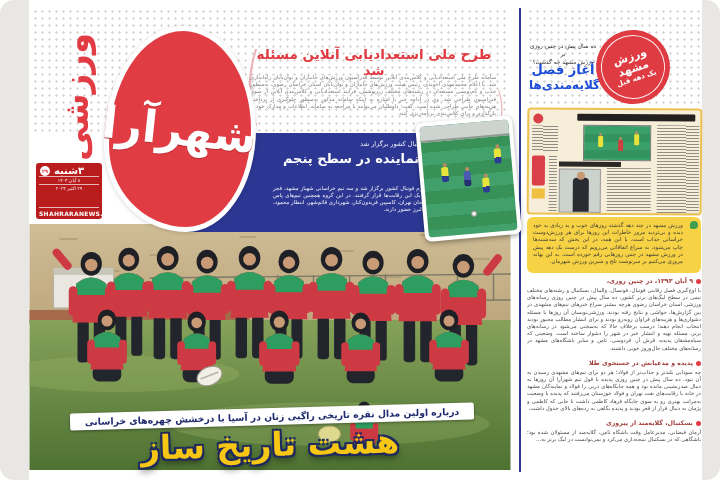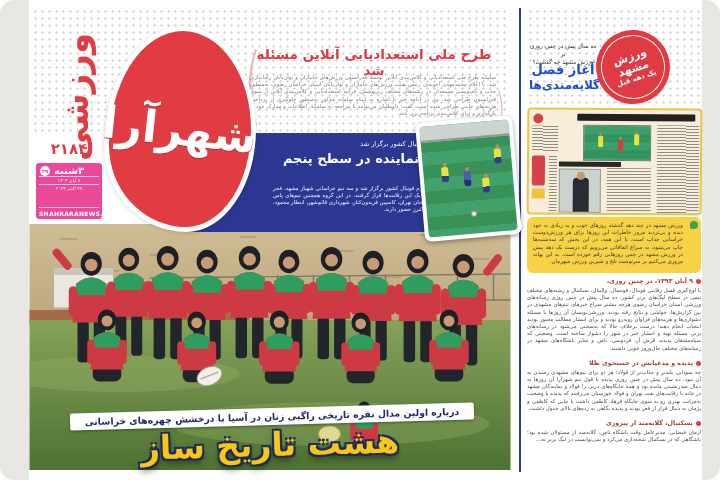--- a/index.html
+++ b/index.html
@@ -33,21 +33,21 @@
     color:#e13c44;font-weight:bold;font-size:34px;
     display:flex;align-items:center;justify-content:center;
     transform:rotate(-90deg);letter-spacing:2px;
   }
   .issue-number{
     position:absolute;left:30px;top:140px;width:78px;z-index:7;
     text-align:center;color:#e23c44;font-weight:bold;font-size:15px;letter-spacing:7px;
   }
   .date-box{
     position:absolute;left:36px;top:163px;width:66px;height:56px;z-index:7;
-    background:#ec4899;border-radius:3px;color:#fff;padding:2px 3px;
+    background:#b91c1c;border-radius:3px;color:#fff;padding:2px 3px;
     display:flex;flex-direction:column;align-items:center;
   }
   .date-day{font-size:10px;font-weight:bold;width:100%;text-align:center;position:relative;direction:rtl;}
   .date-badge{
     position:absolute;left:1px;top:1px;width:10px;height:10px;border-radius:50%;
     background:#fff;color:#e23c44;font-size:5px;font-weight:bold;line-height:10px;text-align:center;
   }
   .date-lines{font-size:4.6px;line-height:6px;text-align:center;direction:rtl;opacity:.95;border-top:.5px solid rgba(255,255,255,.7);width:100%;padding-top:1px;}
   .date-site{font-size:6px;font-weight:bold;letter-spacing:.3px;border-top:.5px solid rgba(255,255,255,.7);width:100%;text-align:center;margin-top:auto;padding-top:2px;}
 
@@ -163,21 +163,20 @@
   <div class="page-main"></div>
   <div class="page-side"></div>
   <div class="dots dots-main"></div>
   <div class="dots dots-side"></div>
   <div class="divider"></div>
 
   <div class="logo-blob">
     <span class="logo-main">شهرآرا</span>
   </div>
   <div class="logo-sub">ورزشی</div>
-  <div class="issue-number">۲۱۸۴</div>
   <div class="date-box">
     <div class="date-day">
       <span>۳شنبه</span>
       <span class="date-badge">۲۹</span>
     </div>
     <div class="date-lines">۸ آبان ۱۴۰۳</div>
     <div class="date-lines">۲۹ اکتبر ۲۰۲۴</div>
     <div class="date-site">SHAHRARANEWS.IR</div>
   </div>
 

